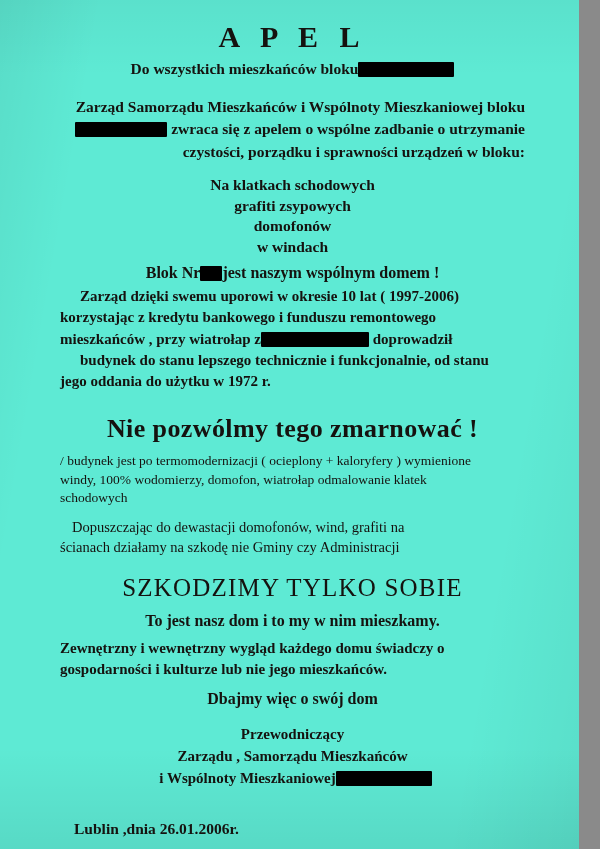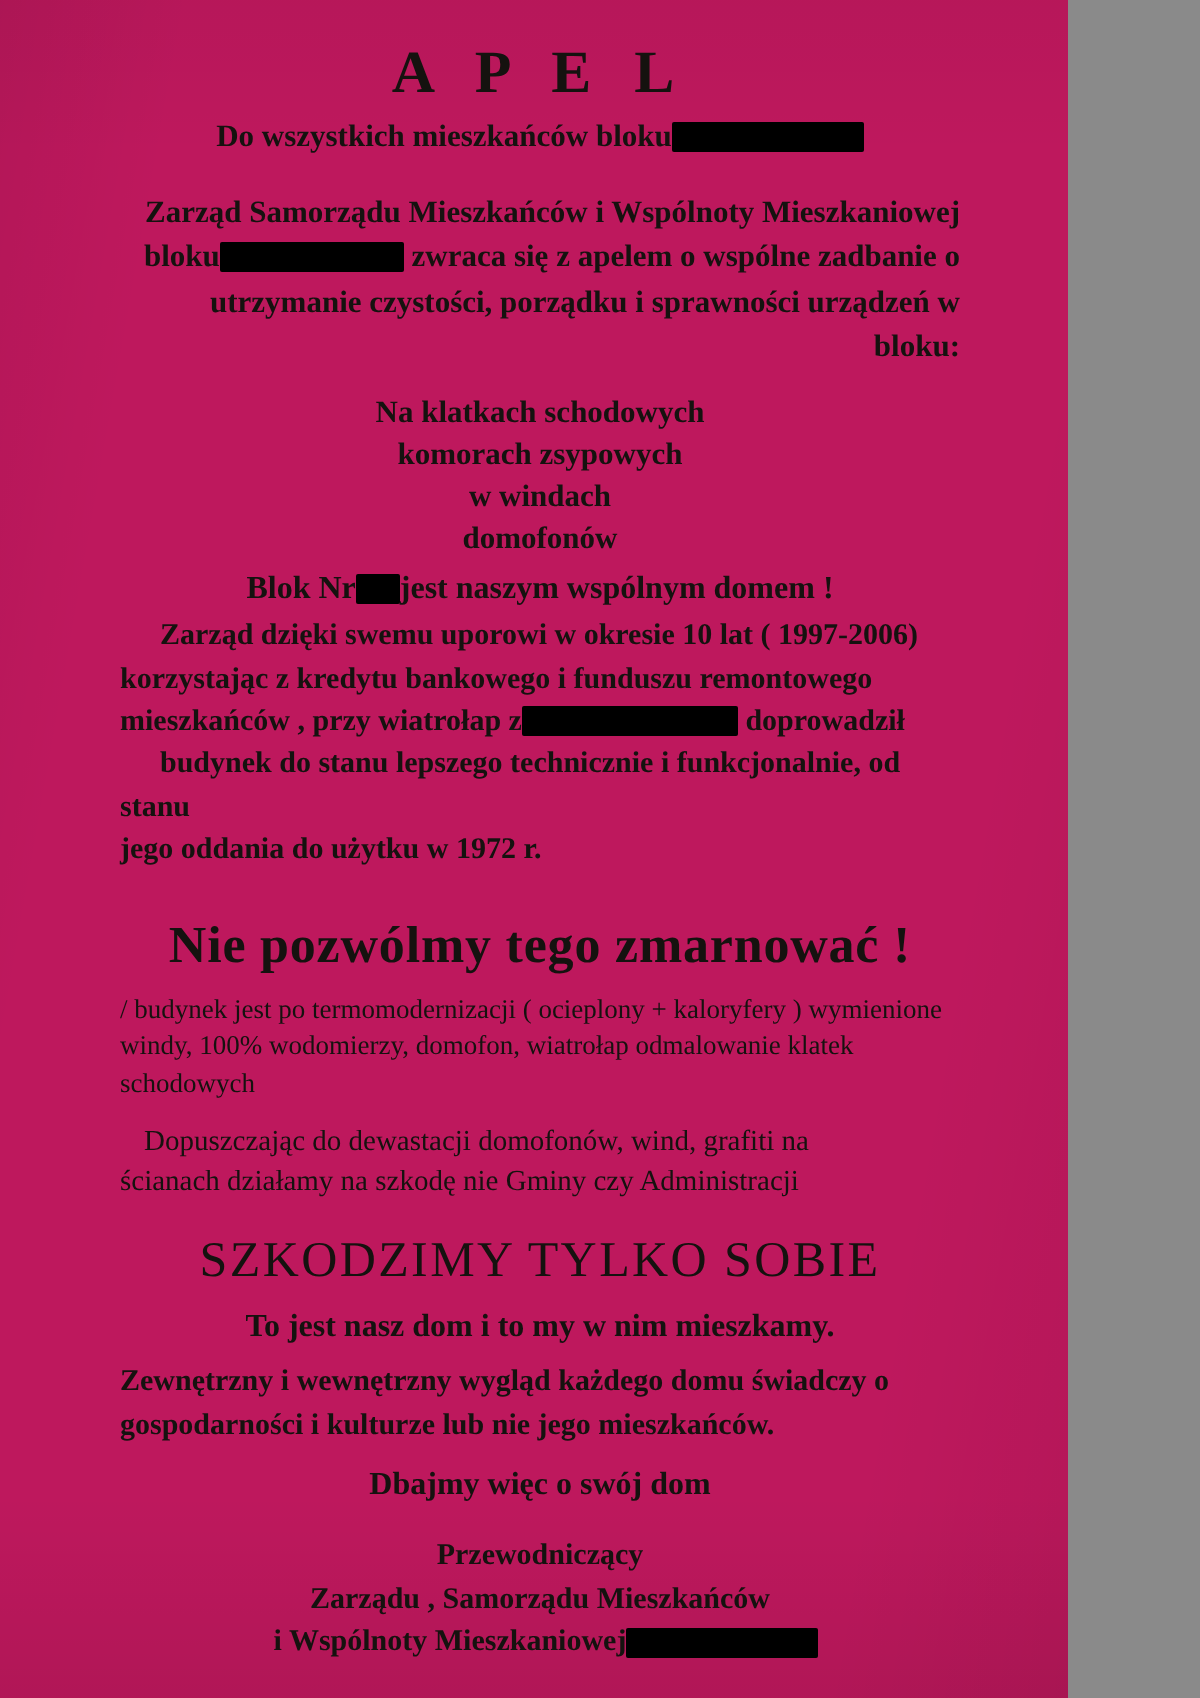--- a/index.html
+++ b/index.html
@@ -5,25 +5,24 @@
   html, body {
     margin: 0;
     padding: 0;
     background: #8a8a8a;
   }
   body {
     font-family: "Liberation Serif", serif;
   }
   .page {
     position: relative;
-    width: 504px;
+    width: 579px;
     height: 849px;
-    background: #be185d;
+    background: #5eead4;
     overflow: hidden;
-    padding-left: 30px;
   }
   
   .page::before {
     content: "";
     position: absolute;
     inset: 0;
     background:
       linear-gradient(100deg, rgba(0,0,0,0.06) 0%, rgba(0,0,0,0.0) 14%, rgba(0,0,0,0.0) 82%, rgba(0,0,0,0.05) 100%),
       linear-gradient(180deg, rgba(0,0,0,0.04) 0%, rgba(0,0,0,0.0) 9%, rgba(0,0,0,0.0) 88%, rgba(0,0,0,0.07) 100%);
     pointer-events: none;
@@ -175,23 +174,23 @@
       <span class="l">Zarząd Samorządu Mieszkańców i Wspólnoty Mieszkaniowej</span>
       <span class="l">
         <span>bloku</span><span class="redact r-blok-par"></span>
         <span>zwraca się z apelem o wspólne zadbanie o</span>
       </span>
       <span class="l">utrzymanie czystości, porządku i sprawności urządzeń w bloku:</span>
     </div>
 
     <div class="center-block">
       <span class="center-line">Na klatkach schodowych</span>
-      <span class="center-line">komorach zsypowych</span>
+      <span class="center-line">grafiti zsypowych</span>
+      <span class="center-line">domofonów</span>
       <span class="center-line">w windach</span>
-      <span class="center-line">domofonów</span>
     </div>
 
     <div class="blok-line">
       <span>Blok Nr</span><span class="redact r-nr"></span><span>jest naszym wspólnym domem !</span>
     </div>
 
     <div class="body-block">
       <span class="l ind">Zarząd dzięki swemu uporowi w okresie 10 lat ( 1997-2006)</span>
       <span class="l">korzystając z kredytu bankowego i funduszu remontowego</span>
       <span class="l">

